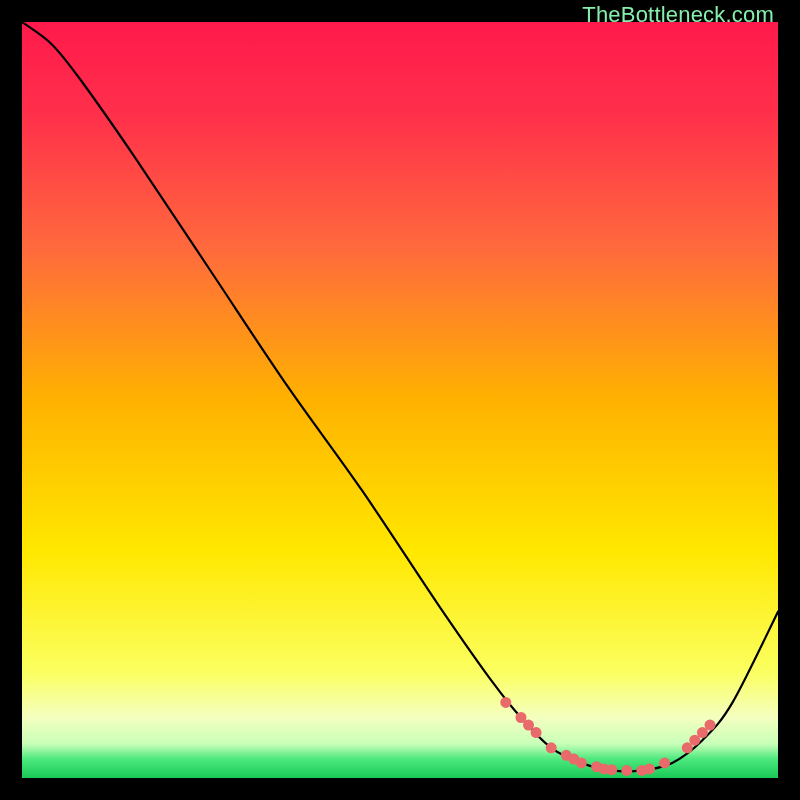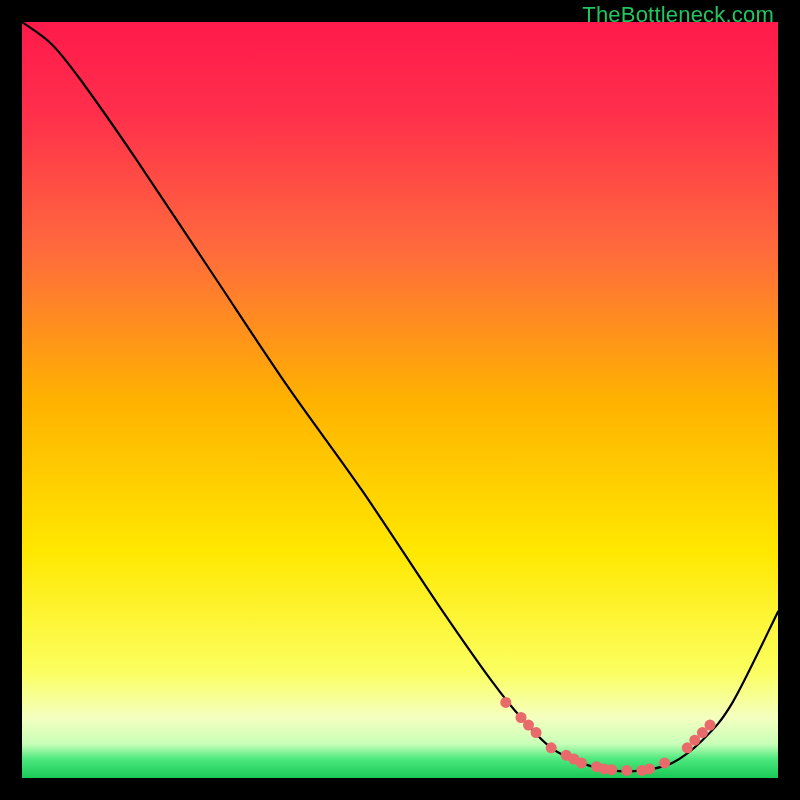--- a/index.html
+++ b/index.html
@@ -25,21 +25,21 @@
     top: 0;
     width: 756px;
     height: 756px;
   }
   .watermark {
     position: absolute;
     top: 2px;
     right: 26px;
     font-size: 22px;
     font-weight: 500;
-    color: #22c55e;
+    color: #86efac;
     letter-spacing: 0.2px;
   }
 </style>
 </head>
 <body>
 
 <div class="watermark">TheBottleneck.com</div>
 
 <div class="frame">
   <svg class="plot" viewBox="0 0 756 756" preserveAspectRatio="none">

